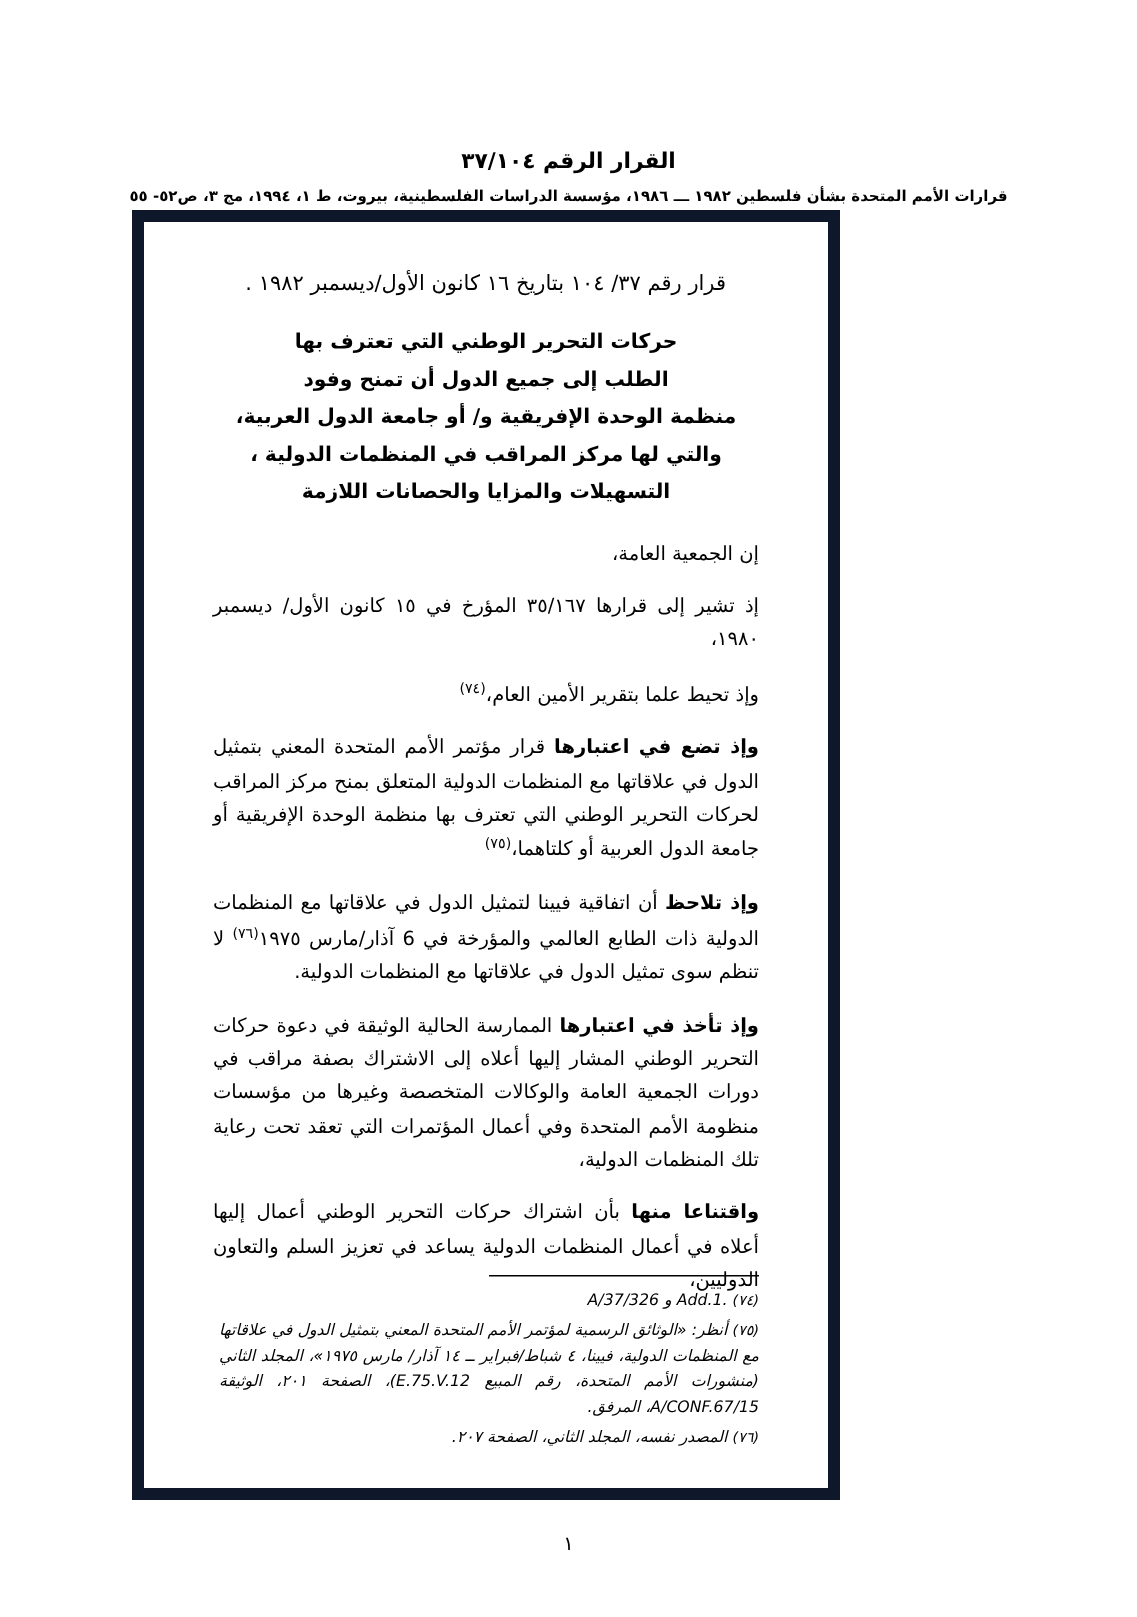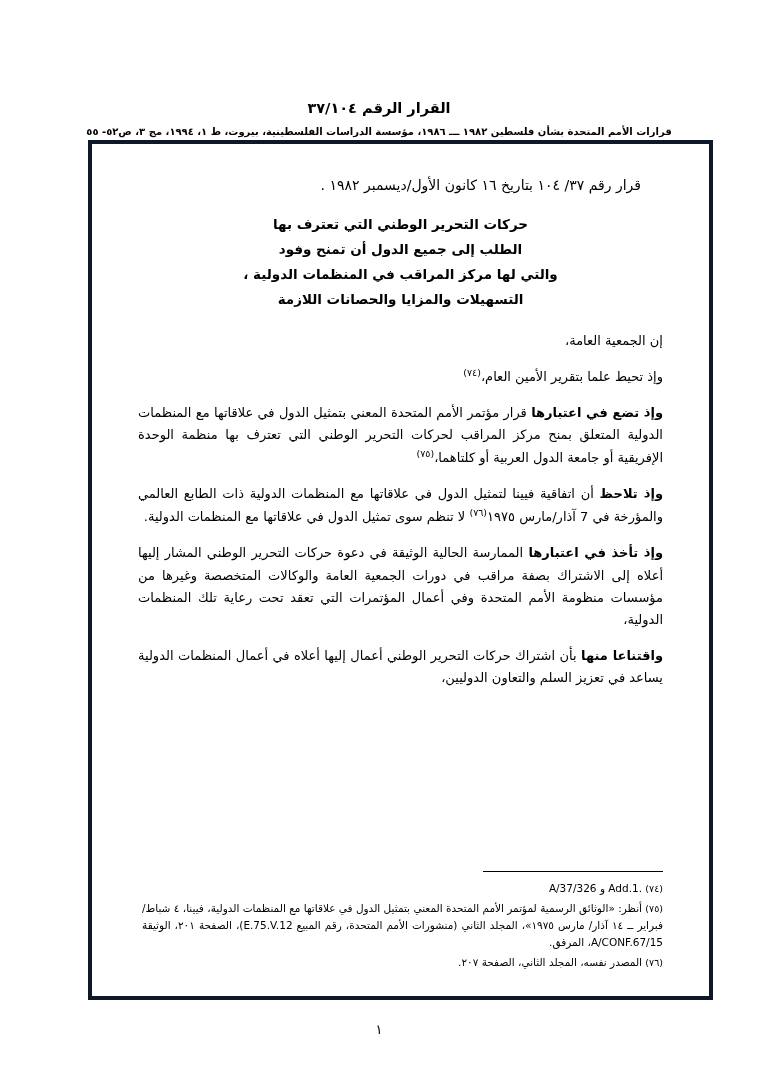--- a/index.html
+++ b/index.html
@@ -41,23 +41,23 @@
     margin-top: 6px;
     line-height: 1.5;
     padding: 0 60px;
   }
 
   
   .frame {
     position: absolute;
     top: 140px;
     left: 88px;
-    width: 625px;
+    width: 472px;
     height: 860px;
-    border: 4px solid #0f172a;
+    border: 8px solid #0f172a;
     box-sizing: border-box;
     background: #ffffff;
   }
   .frame-inner {
     position: absolute;
     inset: 4px;
     padding: 26px 42px 10px 42px;
     box-sizing: border-box;
   }
 
@@ -98,20 +98,21 @@
     font-size: 9.5px;
     vertical-align: super;
   }
 
   
   .footnotes {
     position: absolute;
     left: 46px;
     right: 42px;
     bottom: 18px;
+    font-style: italic;
   }
   .fn-rule {
     width: 180px;
     height: 1px;
     background: #000;
     margin: 0 0 8px auto;
     margin-right: 0;
     margin-left: auto;
   }
   .fn {
@@ -152,39 +153,43 @@
   </div>
 
   <div class="frame">
     <div class="frame-inner">
 
       <div class="res-line">قرار رقم ٣٧/ ١٠٤ بتاريخ ١٦ كانون الأول/ديسمبر ١٩٨٢ .</div>
 
       <div class="heading-block">
         <div>حركات التحرير الوطني التي تعترف بها</div>
         <div>الطلب إلى جميع الدول أن تمنح وفود</div>
+        <div>منظمة الوحدة الإفريقية و/ أو جامعة الدول العربية،</div>
         <div>والتي لها مركز المراقب في المنظمات الدولية ،</div>
         <div>التسهيلات والمزايا والحصانات اللازمة</div>
       </div>
 
       <p class="para first-line-right">
         <span>إن الجمعية العامة،</span>
       </p>
 
+      <p class="para">
+        <span>إذ تشير إلى قرارها ٣٥/١٦٧ المؤرخ في ١٥ كانون الأول/ ديسمبر ١٩٨٠،</span>
+      </p>
 
       <p class="para first-line-right">
         <span>وإذ تحيط علما بتقرير الأمين العام،</span><span class="sup">(٧٤)</span>
       </p>
 
       <p class="para">
         <b>وإذ تضع في اعتبارها</b><span> قرار مؤتمر الأمم المتحدة المعني بتمثيل الدول في علاقاتها مع المنظمات الدولية المتعلق بمنح مركز المراقب لحركات التحرير الوطني التي تعترف بها منظمة الوحدة الإفريقية أو جامعة الدول العربية أو كلتاهما،</span><span class="sup">(٧٥)</span>
       </p>
 
       <p class="para">
-        <b>وإذ تلاحظ</b><span> أن اتفاقية فيينا لتمثيل الدول في علاقاتها مع المنظمات الدولية ذات الطابع العالمي والمؤرخة في 7 آذار/مارس ١٩٧٥</span><span class="sup">(٧٦)</span><span> لا تنظم سوى تمثيل الدول في علاقاتها مع المنظمات الدولية.</span>
+        <b>وإذ تلاحظ</b><span> أن اتفاقية فيينا لتمثيل الدول في علاقاتها مع المنظمات الدولية ذات الطابع العالمي والمؤرخة في 6 آذار/مارس ١٩٧٥</span><span class="sup">(٧٦)</span><span> لا تنظم سوى تمثيل الدول في علاقاتها مع المنظمات الدولية.</span>
       </p>
 
       <p class="para">
         <b>وإذ تأخذ في اعتبارها</b><span> الممارسة الحالية الوثيقة في دعوة حركات التحرير الوطني المشار إليها أعلاه إلى الاشتراك بصفة مراقب في دورات الجمعية العامة والوكالات المتخصصة وغيرها من مؤسسات منظومة الأمم المتحدة وفي أعمال المؤتمرات التي تعقد تحت رعاية تلك المنظمات الدولية،</span>
       </p>
 
       <p class="para">
         <b>واقتناعا منها</b><span> بأن اشتراك حركات التحرير الوطني أعمال إليها أعلاه في أعمال المنظمات الدولية يساعد في تعزيز السلم والتعاون الدوليين،</span>
       </p>
 

